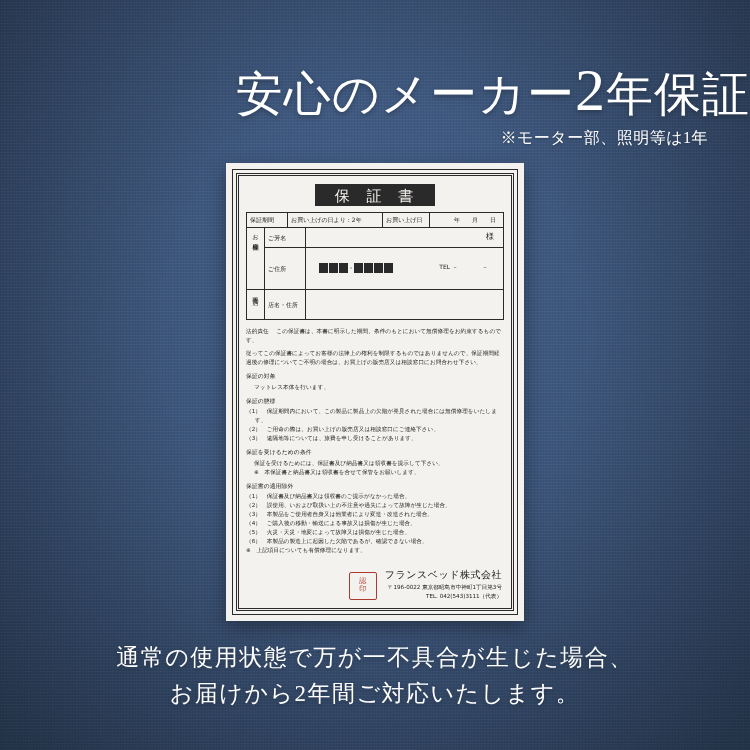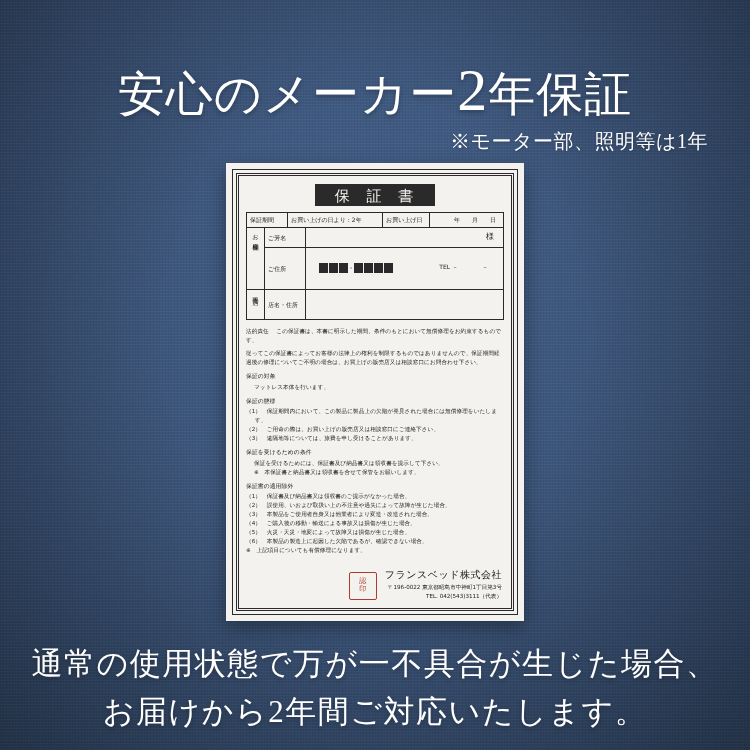--- a/index.html
+++ b/index.html
@@ -46,37 +46,37 @@
     width: 750px;
     height: 750px;
   }
 
   
   .headline {
     position: absolute;
     top: 56px;
     left: 0;
     width: 750px;
-    text-align: center;
+    text-align: right;
     color: #ffffff;
     font-size: 47px;
     letter-spacing: 1px;
     white-space: nowrap;
     text-shadow: 0 2px 5px rgba(0,0,0,0.28);
   }
   .headline .big {
     font-size: 60px;
     font-weight: normal;
   }
   .note {
     position: absolute;
     top: 128px;
     right: 42px;
     color: #ffffff;
-    font-size: 20px;
+    font-size: 16px;
     letter-spacing: 0.5px;
     white-space: nowrap;
     text-shadow: 0 1px 3px rgba(0,0,0,0.25);
   }
 
   
   .cert {
     position: absolute;
     left: 226px;
     top: 163px;
@@ -235,21 +235,21 @@
   }
 
   
   .caption {
     position: absolute;
     left: 0;
     top: 640px;
     width: 750px;
     text-align: center;
     color: #ffffff;
-    font-size: 31px;
+    font-size: 23px;
     line-height: 1.55;
     letter-spacing: 1.5px;
     text-shadow: 0 2px 5px rgba(0,0,0,0.28);
   }
   .caption .l2 { display: block; }
 </style>
 </head>
 <body>
 
 <div class="stage">

